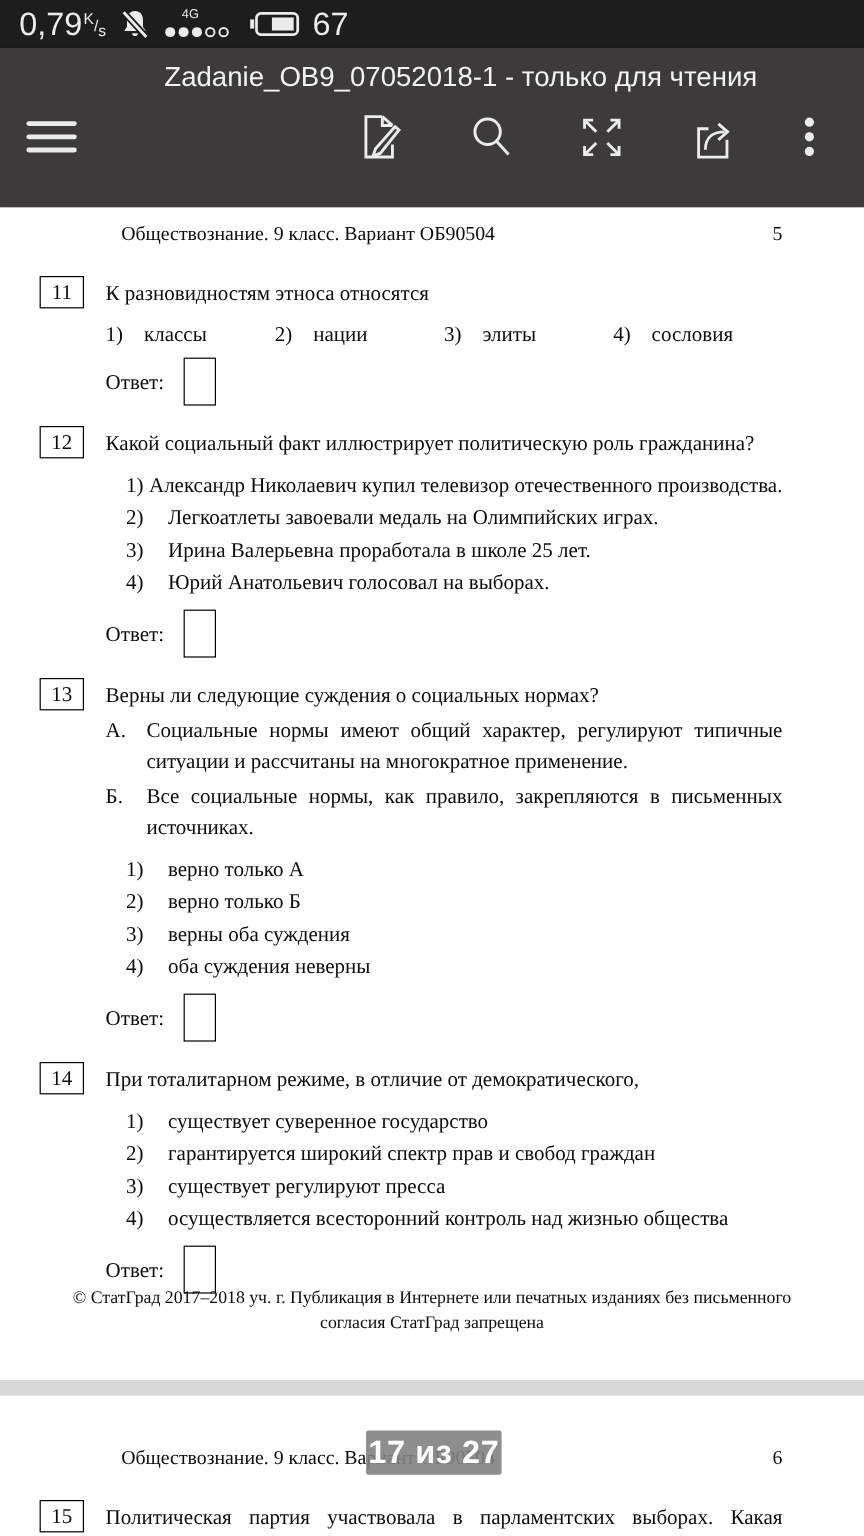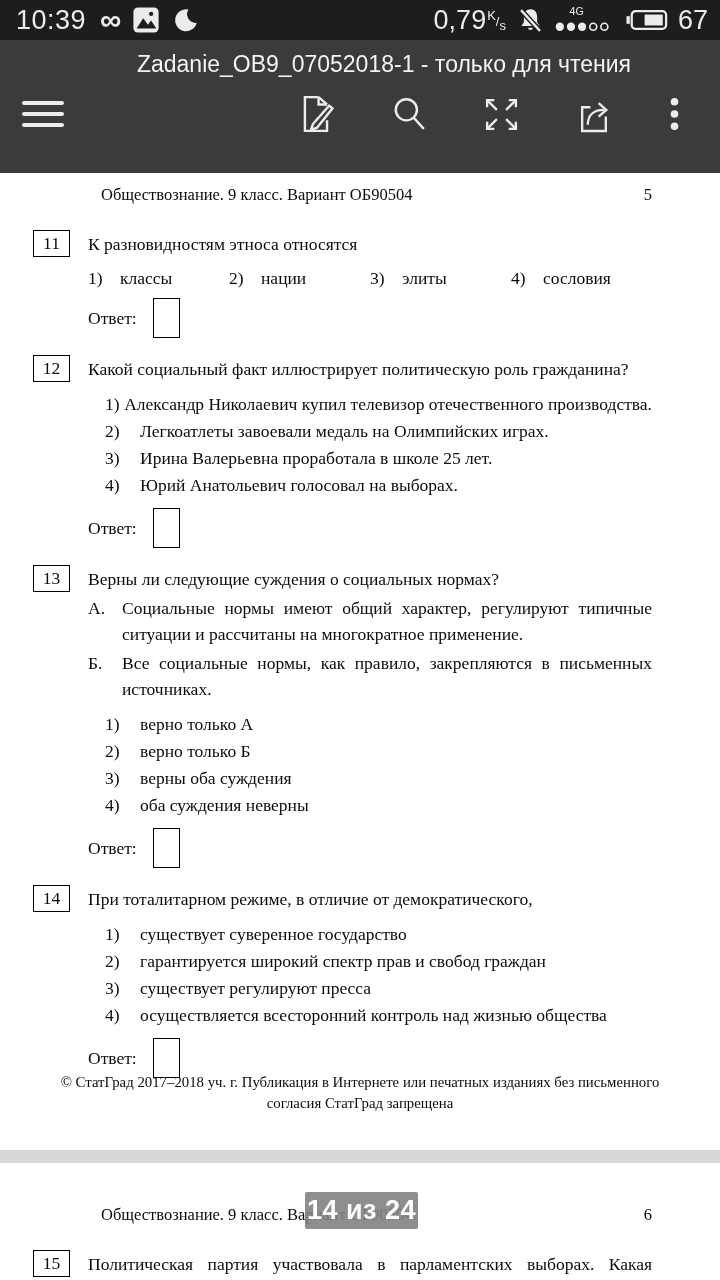--- a/index.html
+++ b/index.html
@@ -73,36 +73,20 @@
   .page-indicator { position:absolute; left:305px; top:1192px; width:113px; height:37px;
                     background:rgba(130,130,130,.9); border-radius:2px; color:#fff;
                     font-size:27px; font-weight:bold; display:flex; align-items:center;
                     justify-content:center; letter-spacing:.5px; }
 </style>
 </head>
 <body>
 
 <div class="status-bar">
   <div class="sb-group">
-    <span class="sb-time">10:39</span>
-    <span class="sb-infinity">∞</span>
-    <span class="sb-ico">
-      <svg width="28" height="28" viewBox="0 0 30 30">
-        <rect x="1.5" y="1.5" width="27" height="27" rx="5" fill="#ececec" stroke="none"></rect>
-        <path d="M5 24 L12 13 L17 20 L20.5 15.5 L26 24 Z" fill="#1d1d1d"></path>
-        <circle cx="20.5" cy="8.5" r="2.3" fill="#1d1d1d"></circle>
-      </svg>
-    </span>
-    <span class="sb-ico">
-      <svg width="27" height="27" viewBox="0 0 30 30">
-        <path d="M19.5 2.8 A 12.2 12.2 0 1 0 28.6 17.6 A 9.6 9.6 0 0 1 19.5 2.8 Z" fill="#ececec"></path>
-      </svg>
-    </span>
-  </div>
-  <div class="sb-group">
     <span class="sb-rate"><span>0,79</span><span class="rate-unit"><span class="u-top">K</span><span class="u-slash">/</span><span class="u-bot">s</span></span></span>
     <span class="sb-ico">
       <svg width="27" height="27" viewBox="0 0 30 30">
         <path d="M15 2.5 C10.3 2.5 7.6 6 7.6 10.8 V17 L5 21 H25 L22.4 17 V10.8 C22.4 6 19.7 2.5 15 2.5 Z" fill="#ececec" stroke="none"></path>
         <path d="M12.4 23 a2.6 2.6 0 0 0 5.2 0 Z" fill="#ececec" stroke="none"></path>
         <line x1="4" y1="3" x2="26" y2="27" stroke="#1d1d1d" stroke-width="6"></line>
         <line x1="4.5" y1="3.5" x2="25.5" y2="26.5" stroke="#ececec" stroke-width="2.6"></line>
       </svg>
     </span>
     <span class="sb-ico">
@@ -326,13 +310,13 @@
           <div class="q-title-row">
             <div class="q-num">15</div>
             <div class="q-text jlast">Политическая партия участвовала в парламентских выборах. Какая</div>
           </div>
         </div>
       </div>
   </div>
 
 </div>
 
-<div class="page-indicator">14 из 24</div>
+<div class="page-indicator">17 из 27</div>
 
 </body></html>

